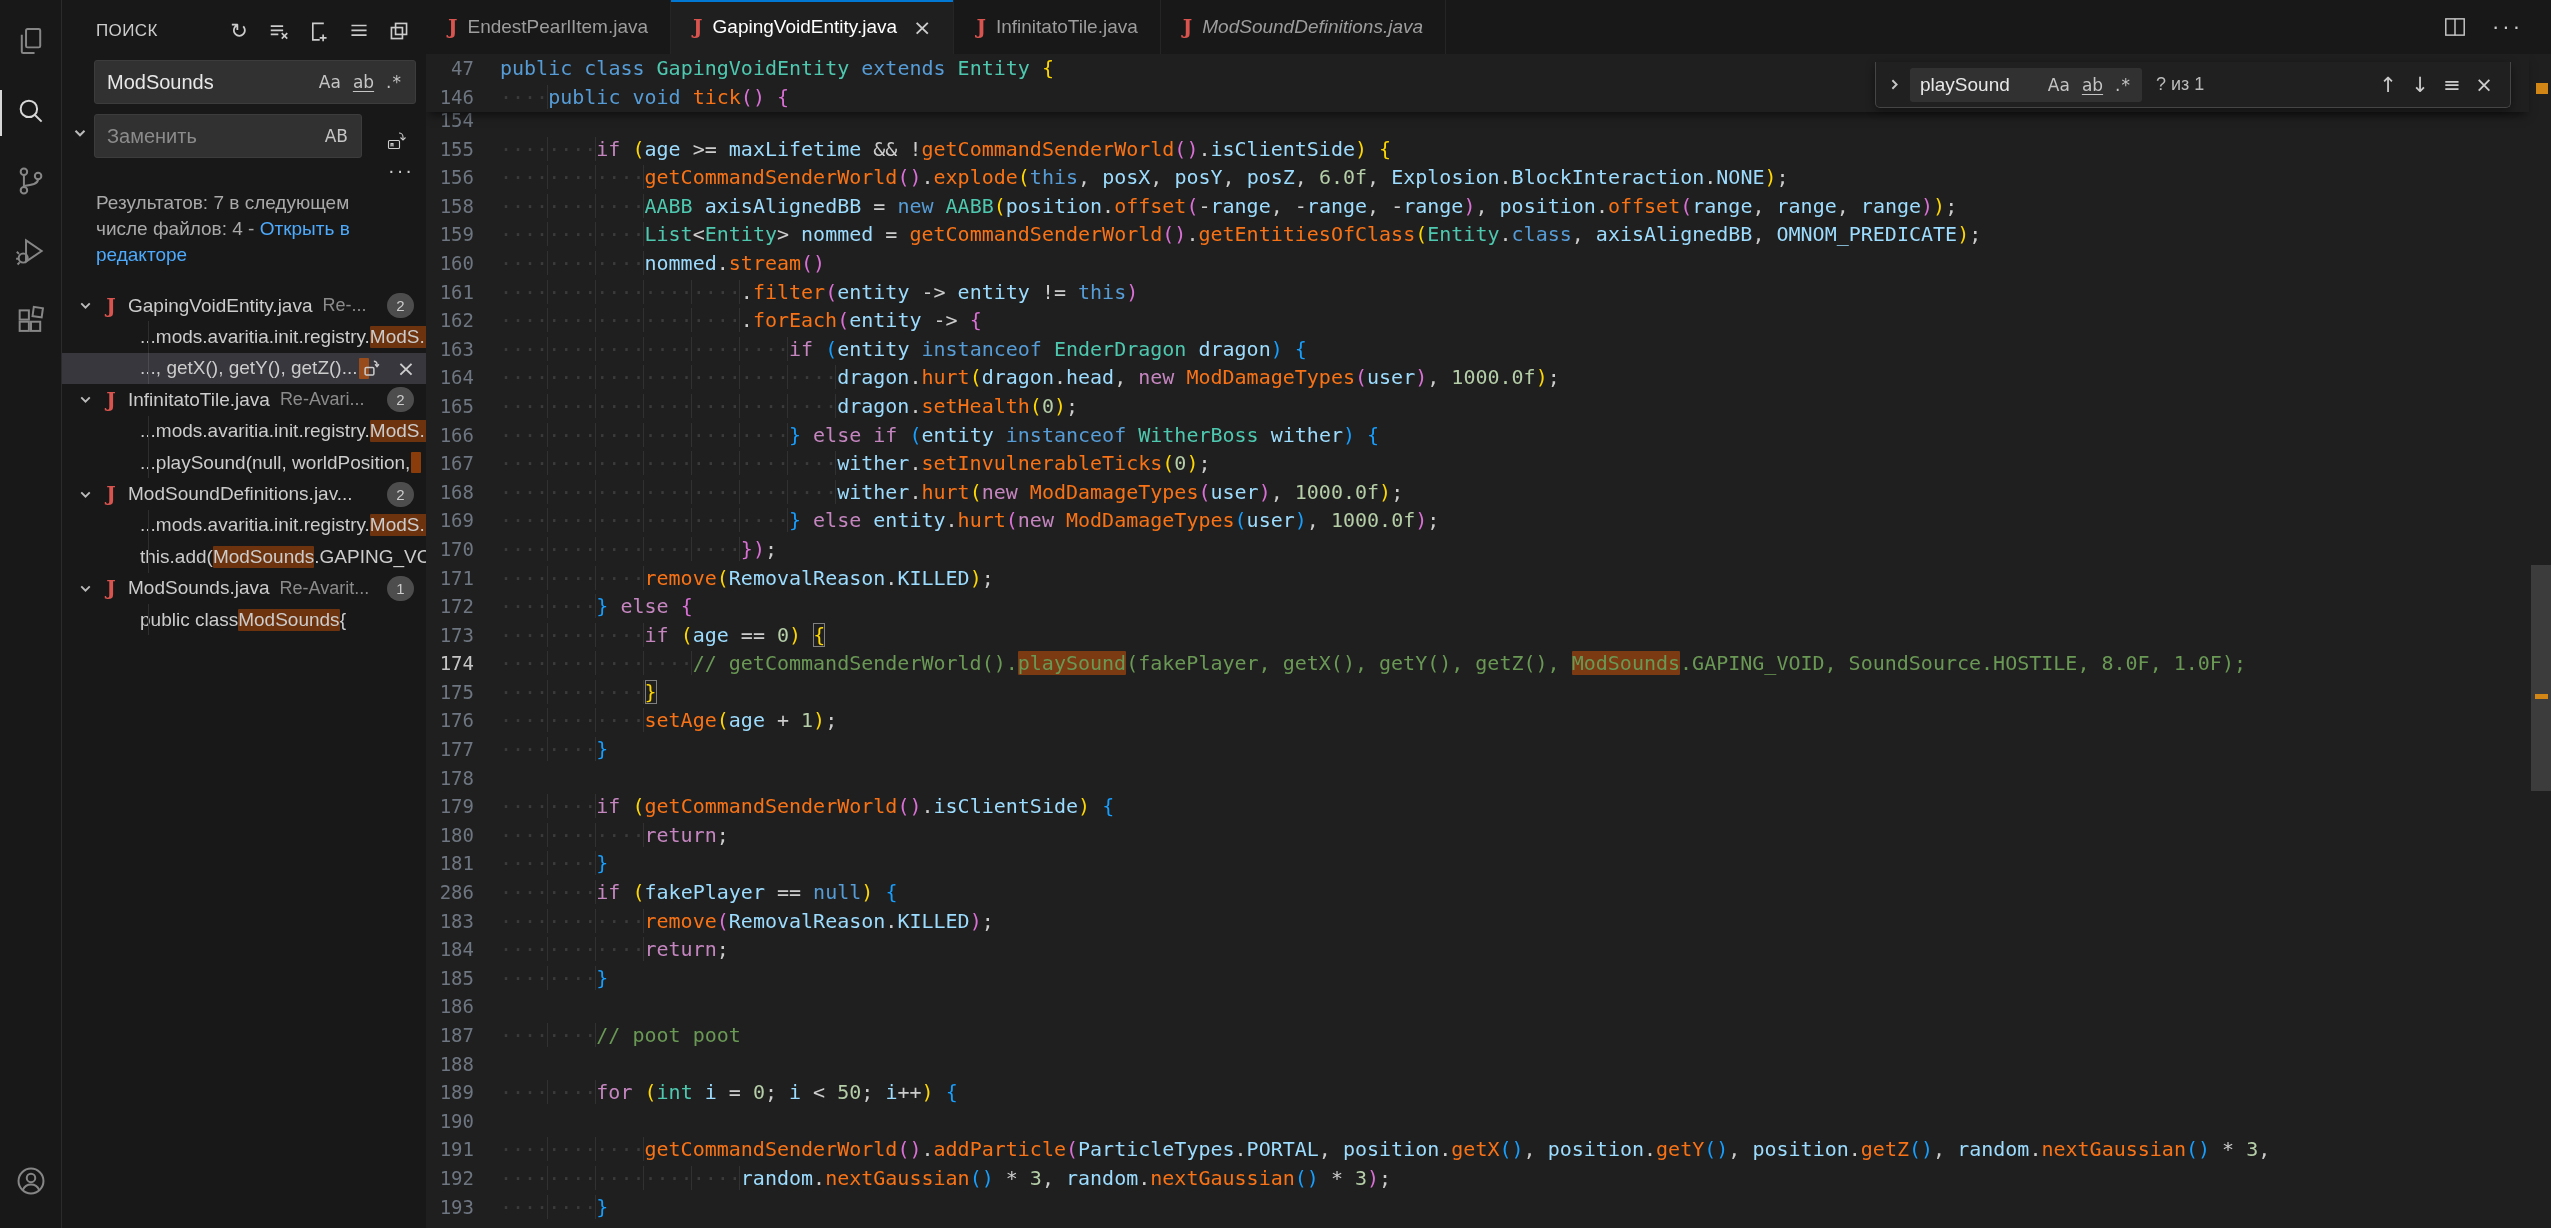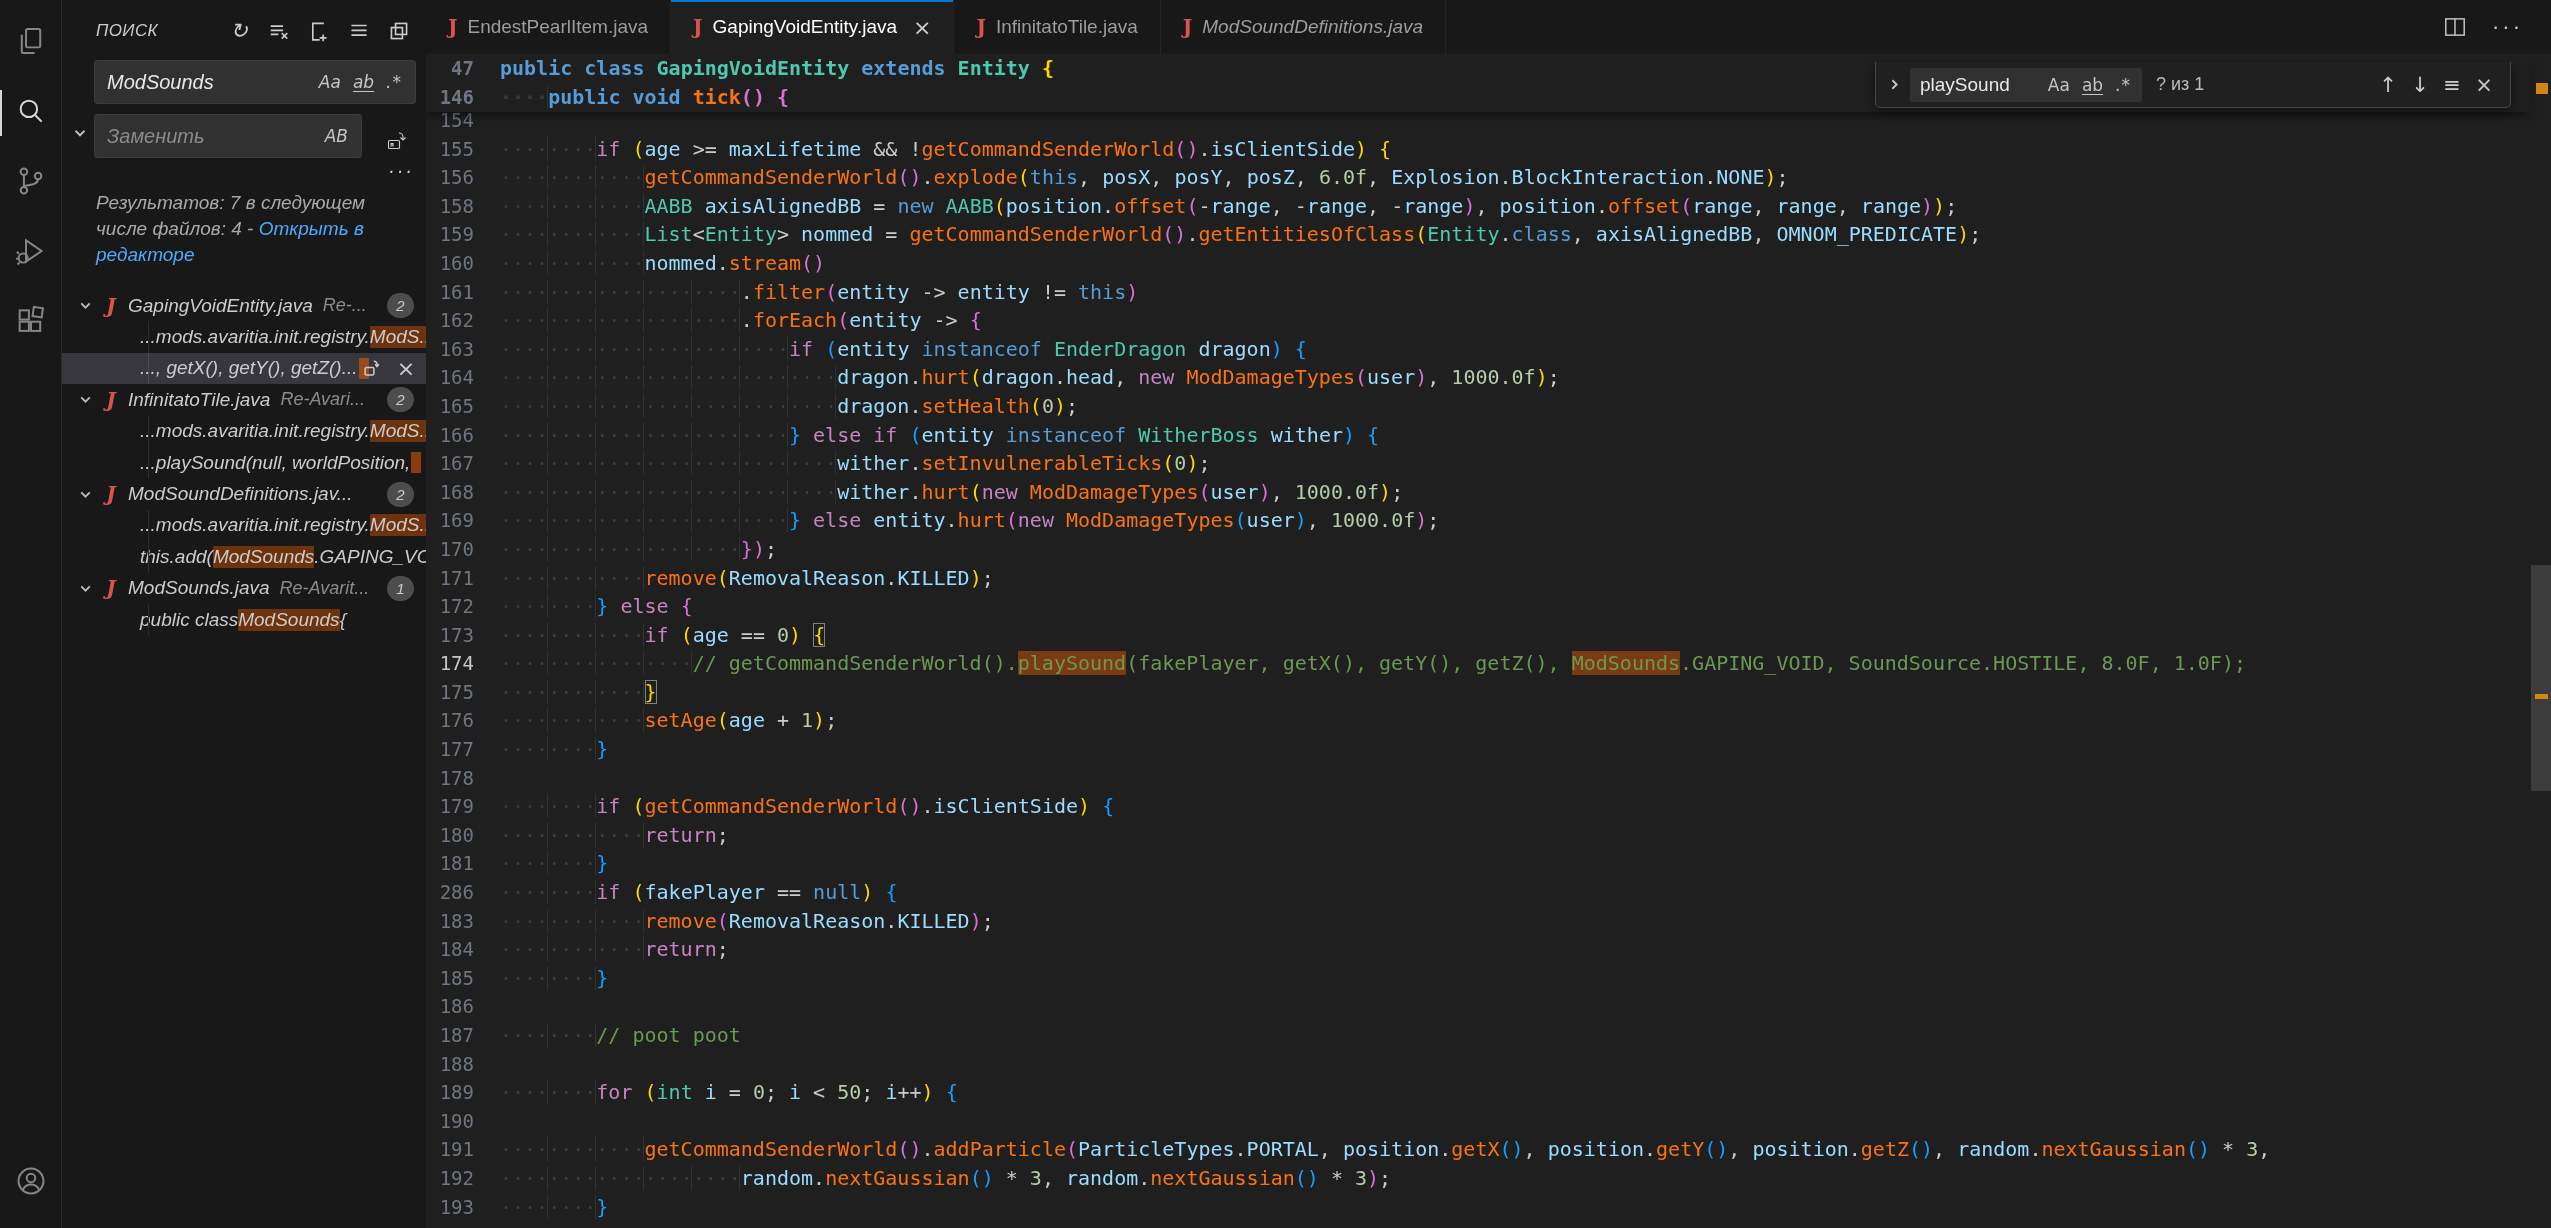--- a/index.html
+++ b/index.html
@@ -11,21 +11,21 @@
   .abar { width:62px; background:#181818; border-right:1px solid #2b2b2b; position:relative;
     display:flex; flex-direction:column; align-items:center; padding-top:8px; flex:none; }
   .abar-item { width:62px; height:70px; display:flex; align-items:center; justify-content:center;
     color:#868686; position:relative; cursor:pointer; }
   .abar-item.active { color:#d7d7d7; }
   .abar-item.active::before { content:""; position:absolute; left:0; top:12px; bottom:12px; width:2px; background:#d7d7d7; }
   .abar-bottom { position:absolute; bottom:10px; left:0; width:62px; display:flex; flex-direction:column; align-items:center; }
   .abar svg { width:34px; height:34px; stroke:currentColor; fill:none; stroke-width:1.4; }
 
   
-  .sidebar { width:364px; background:#181818; flex:none; position:relative; font-size:19px;font-style:italic; }
+  .sidebar { width:364px; background:#181818; flex:none; position:relative; font-size:19px; }
   .sb-head { display:flex; align-items:center; justify-content:space-between; padding:16px 12px 10px 34px; }
   .sb-title { font-size:17px; color:#cccccc; letter-spacing:.4px; }
   .sb-head-icons { display:flex; gap:10px; align-items:center; color:#cccccc; }
   .sb-hicon { width:30px; height:30px; display:flex; align-items:center; justify-content:center; border-radius:5px; cursor:pointer; font-size:21px; }
   .sb-hicon svg { width:22px; height:22px; stroke:#cccccc; fill:none; stroke-width:1.2; }
 
   .search-area { display:flex; padding:4px 10px 0 4px; }
   .chev { width:28px; display:flex; align-items:center; justify-content:center; color:#bbbbbb; cursor:pointer; margin-top:38px; }
   .chev svg { width:18px; height:18px; stroke:#bbb; fill:none; stroke-width:1.8; }
   .fields { flex:1; position:relative; }
@@ -92,21 +92,21 @@
   .cl.cur .ln { color:#c6c6c6; }
   .ws { color:#3b3b3b; background-image:repeating-linear-gradient(90deg, transparent 0px, transparent 47px, #313131 47px, #313131 48px); }
   .tk-k { color:#569CD6; } .tk-c { color:#C586C0; } .tk-t { color:#4EC9B0; }
   .tk-f { color:#f97316; } .tk-v { color:#9CDCFE;text-align:right; } .tk-n { color:#B5CEA8; }
   .tk-m { color:#6A9955; } .tk-d { color:#cccccc; }
   .tk-1 { color:#FFD700; } .tk-2 { color:#DA70D6; } .tk-3 { color:#179FFF; }
   .tk-fm { background:rgba(234,92,0,.45); border-radius:1px; }
   .tk-box { outline:1px solid #808080; outline-offset:-1px; }
 
   .sticky { position:absolute; top:0; left:0; right:22px; background:#1f1f1f; z-index:10;
-    box-shadow:0 6px 9px -3px rgba(0,0,0,.55);font-weight:bold; }
+    box-shadow:0 6px 9px -3px rgba(0,0,0,.55); }
   .sticky .cl { height:29px; line-height:29px; }
 
   
   .findw { position:absolute; z-index:20; top:8px; right:40px; width:636px; height:46px;
     background:#202020; border:1px solid #454545; border-top:none; border-radius:0 0 5px 5px;
     box-shadow:0 3px 10px rgba(0,0,0,.45); display:flex; align-items:center; padding:0 10px 0 6px; }
   .findw .fchev { width:24px; display:flex; justify-content:center; color:#c5c5c5; cursor:pointer; }
   .findw .fchev svg { width:17px; height:17px; stroke:#c5c5c5; fill:none; stroke-width:1.8; }
   .find-input { background:#313131; border-radius:3px; height:34px; width:232px; display:flex; align-items:center; padding:0 6px 0 10px; margin-left:4px; }
   .find-input .fval { flex:1; color:#e8e8e8; font-size:19px; }

